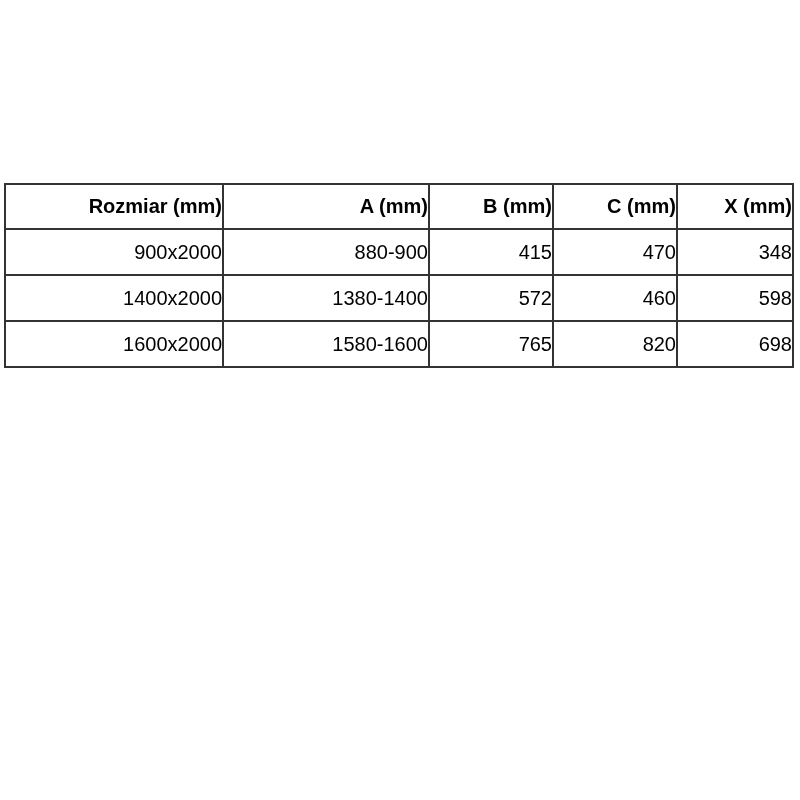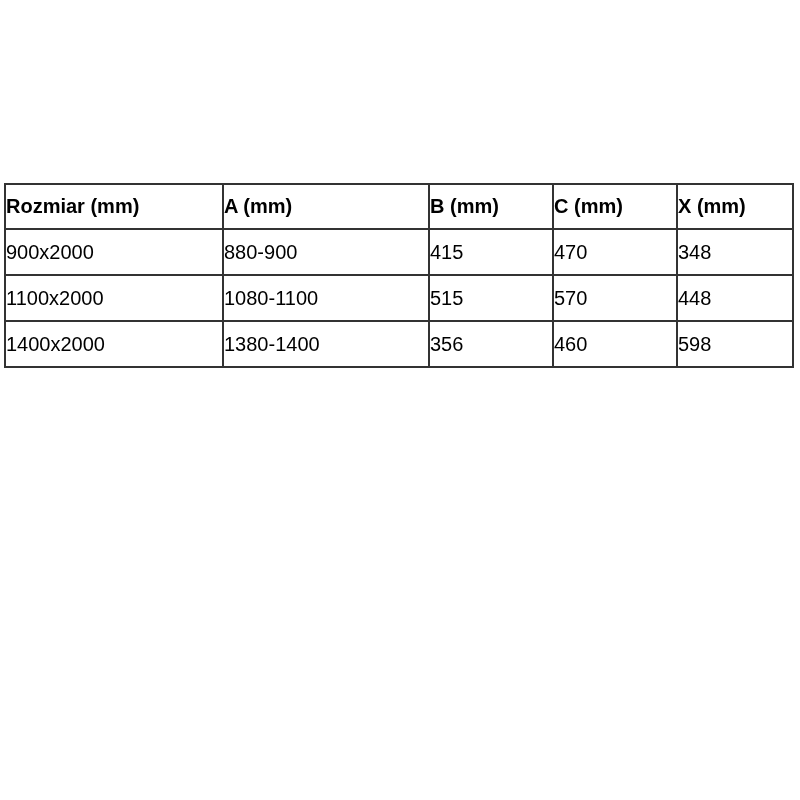--- a/index.html
+++ b/index.html
@@ -19,21 +19,21 @@
     left: 4px;
     top: 183px;
     width: 788px;
     border-collapse: collapse;
     table-layout: fixed;
     background: #ffffff;
   }
   table.spec-table th,
   table.spec-table td {
     border: 2px solid #333333;
-    text-align: left;
+    text-align: right;
     vertical-align: middle;
     font-size: 20px;
     padding: 0;
     overflow: hidden;
     white-space: nowrap;
   }
   table.spec-table th {
     height: 43px;
     font-weight: bold;
   }
@@ -65,27 +65,27 @@
   </thead>
   <tbody>
       <tr>
         <td>900x2000</td>
         <td>880-900</td>
         <td>415</td>
         <td>470</td>
         <td>348</td>
       </tr>
       <tr>
-        <td>1100x2000</td>
-        <td>1080-1100</td>
-        <td>515</td>
-        <td>570</td>
-        <td>448</td>
+        <td>1400x2000</td>
+        <td>1380-1400</td>
+        <td>572</td>
+        <td>460</td>
+        <td>598</td>
       </tr>
       <tr>
-        <td>1400x2000</td>
-        <td>1380-1400</td>
-        <td>356</td>
-        <td>460</td>
-        <td>598</td>
+        <td>1600x2000</td>
+        <td>1580-1600</td>
+        <td>765</td>
+        <td>820</td>
+        <td>698</td>
       </tr>
     </tbody>
 </table>
 
 </body></html>

